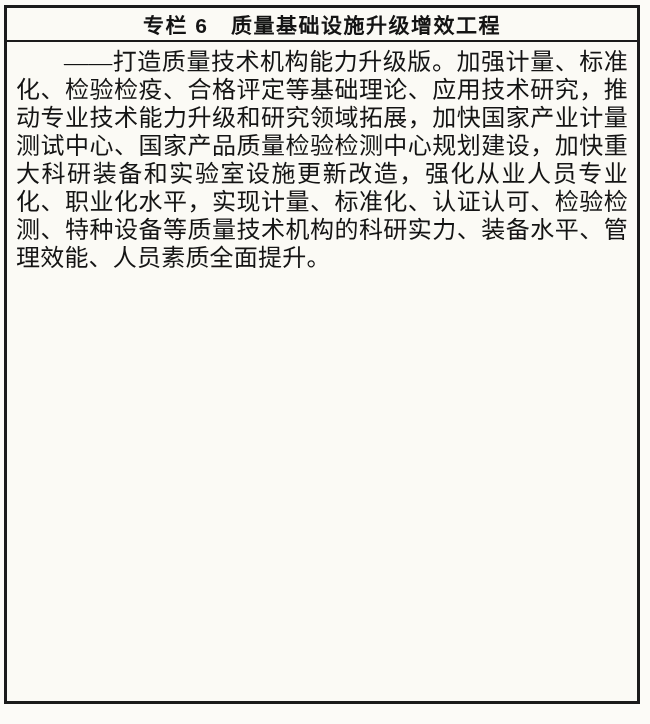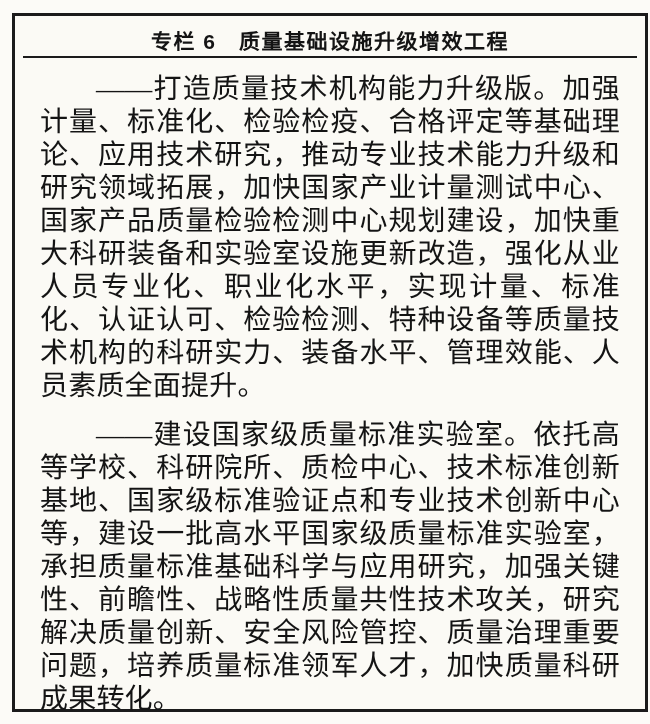--- a/index.html
+++ b/index.html
@@ -1,21 +1,21 @@
 <!DOCTYPE html>
 <html lang="zh-CN" style="--border: #1b1b1b; --text: #141414; --background: #fbfaf5; --page: #fcfbf7;"><head>
 <meta charset="utf-8">
 <style>
   :root{
     --border:#1b1b1b;
     --text:#141414;
     --background:#fbfaf5;
     --page:#fcfbf7;
   }
-  *{box-sizing:border-box;margin:0;padding:8px;}
+  *{box-sizing:border-box;margin:0;padding:0;}
   html,body{width:650px;height:724px;overflow:hidden;}
   body{
     background:var(--page);
     font-family:"Liberation Serif","DejaVu Serif",serif;
     color:var(--text);
     position:relative;
   }
   .panel{
     position:absolute;
     left:4px;
@@ -34,30 +34,29 @@
     font-family:"Liberation Sans","DejaVu Sans",sans-serif;
     font-weight:bold;
     font-size:21px;
     letter-spacing:1.5px;
     white-space:pre;
   }
   .panel-body{
     padding:6px 9px 0 9px;
   }
   .panel-body p{
-    font-size:28px;
-    line-height:33px;
+    font-size:24px;
+    line-height:28px;
     text-align:justify;
     text-justify:inter-ideograph;
     text-indent:2em;
     letter-spacing:0.2px;
   }
 </style>
 </head>
 <body>
 
 <div class="panel">
   <div class="panel-title">专栏 6　质量基础设施升级增效工程</div>
   <div class="panel-body">
     <p>——打造质量技术机构能力升级版。加强计量、标准化、检验检疫、合格评定等基础理论、应用技术研究，推动专业技术能力升级和研究领域拓展，加快国家产业计量测试中心、国家产品质量检验检测中心规划建设，加快重大科研装备和实验室设施更新改造，强化从业人员专业化、职业化水平，实现计量、标准化、认证认可、检验检测、特种设备等质量技术机构的科研实力、装备水平、管理效能、人员素质全面提升。</p>
-    <p>——建设国家级质量标准实验室。依托高等学校、科研院所、质检中心、技术标准创新基地、国家级标准验证点和专业技术创新中心等，建设一批高水平国家级质量标准实验室，承担质量标准基础科学与应用研究，加强关键性、前瞻性、战略性质量共性技术攻关，研究解决质量创新、安全风险管控、质量治理重要问题，培养质量标准领军人才，加快质量科研成果转化。</p>
   </div>
 </div>
 
 </body></html>

